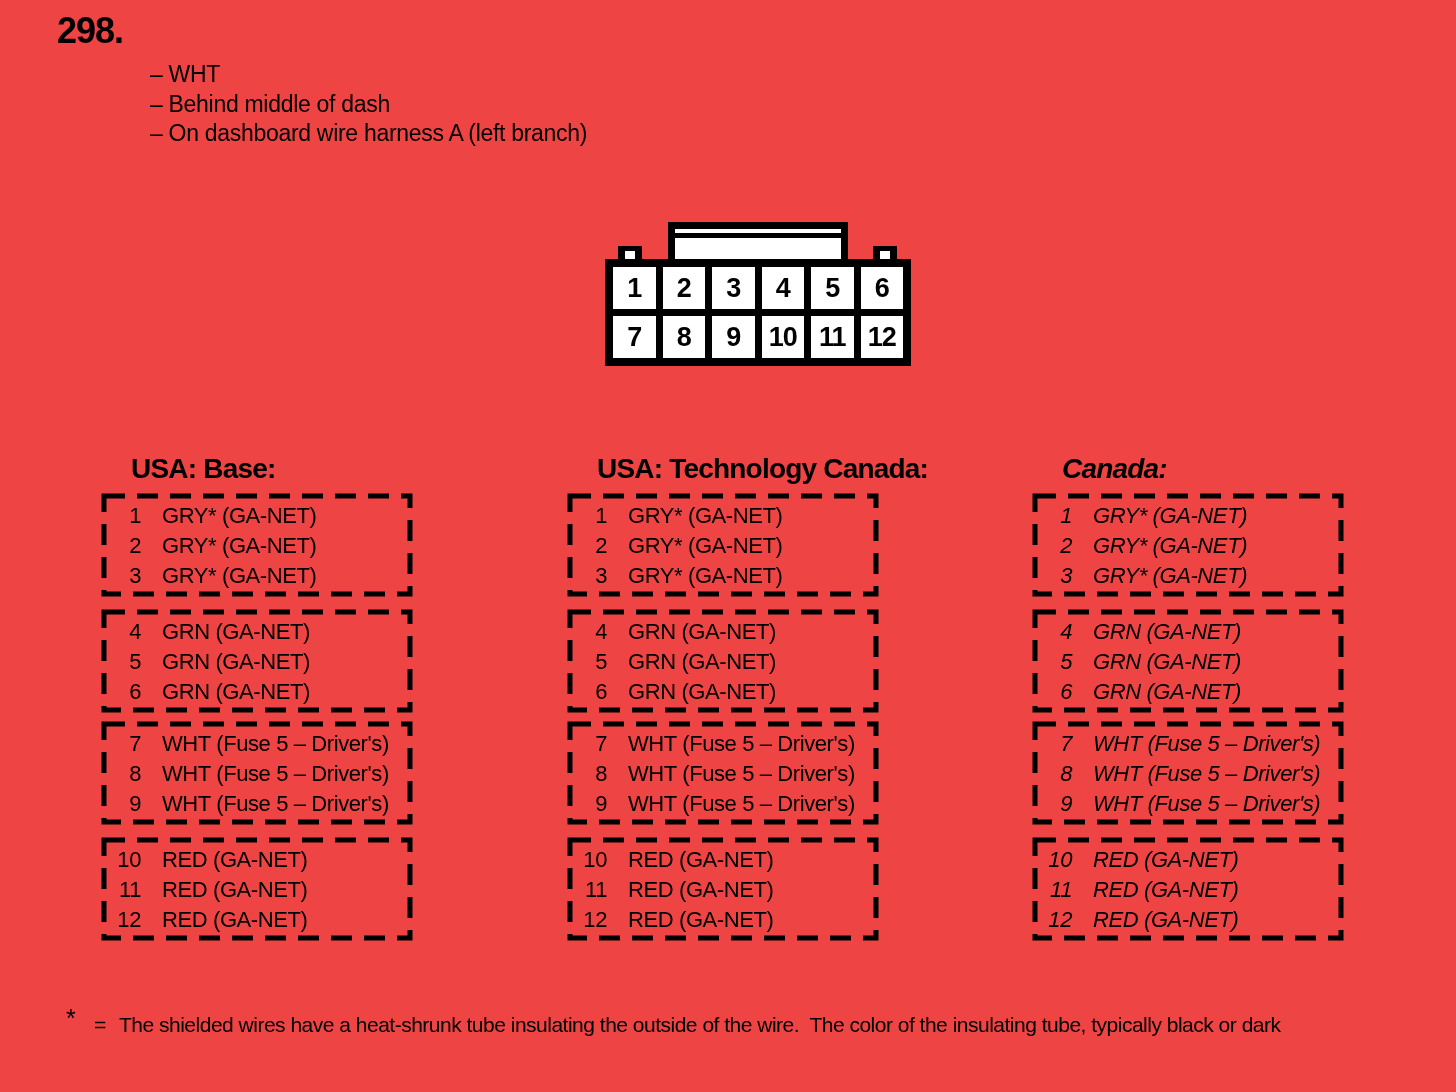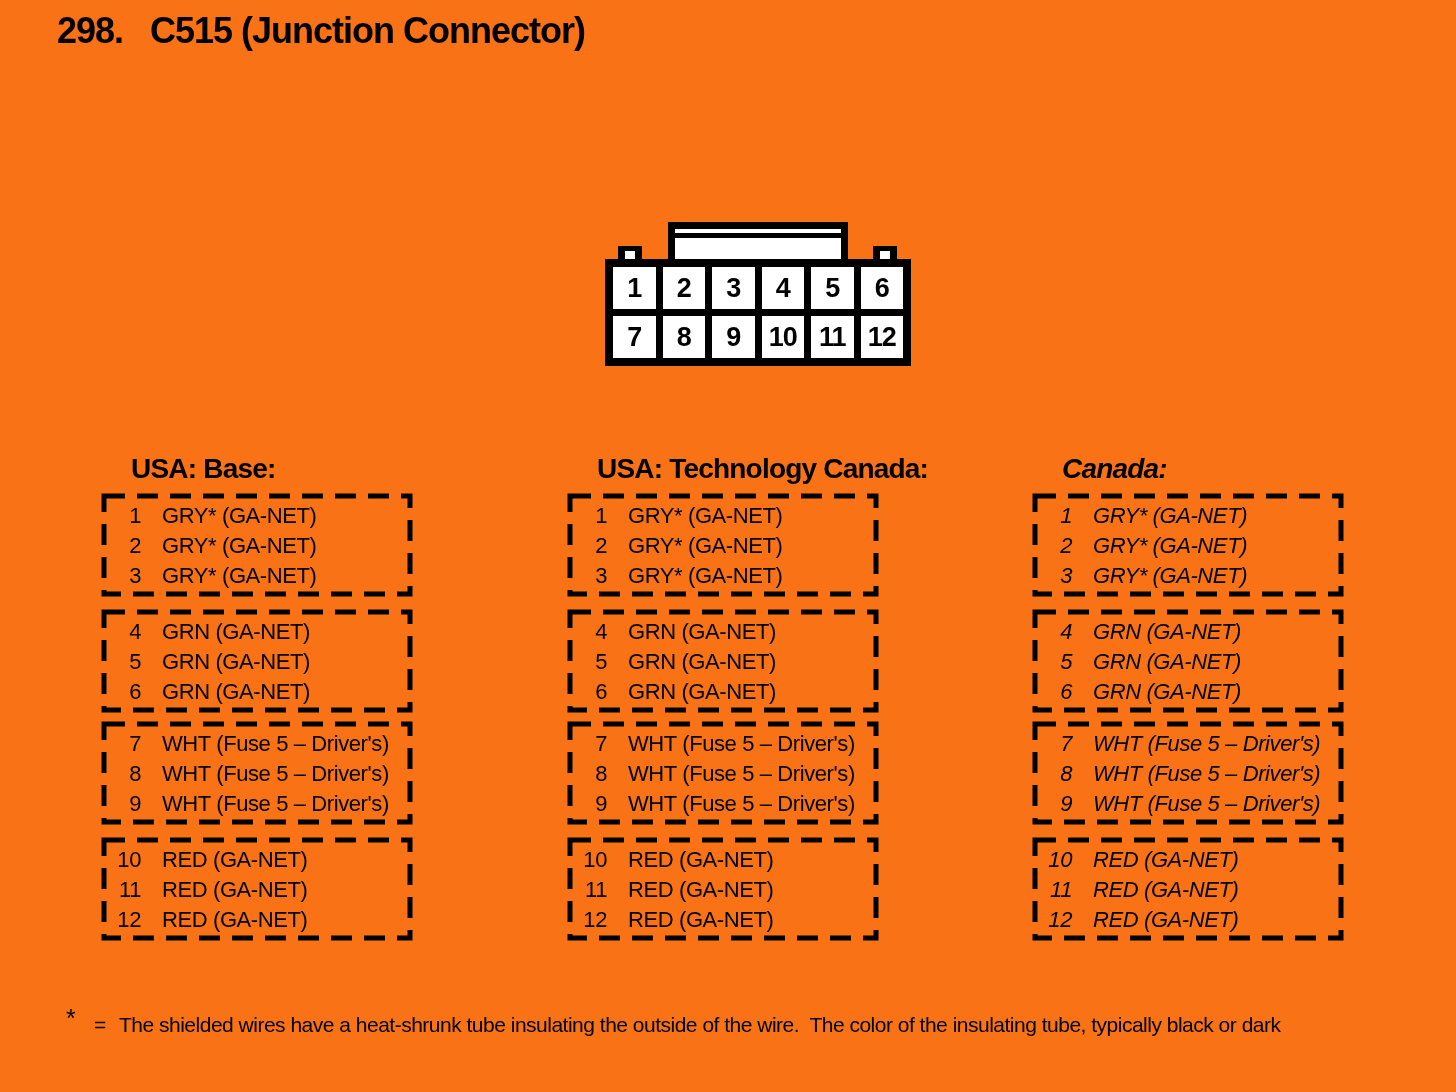--- a/index.html
+++ b/index.html
@@ -1,19 +1,19 @@
 <!DOCTYPE html>
 <html><head>
 <meta charset="utf-8">
 <style>
   html,body{margin:0;padding:0;background:#ffffff;}
   .page{
     position:relative;
     width:1456px;height:1092px;
-    background:#f97316;color:#000;
+    background:#ef4444;color:#000;
     font-family:"Liberation Sans", sans-serif;
     overflow:hidden;
   }
   
   .title-num{position:absolute;left:57px;top:10px;font-size:36px;font-weight:bold;letter-spacing:-1px;white-space:nowrap;}
   .title-text{position:absolute;left:150px;top:10px;font-size:36px;font-weight:bold;letter-spacing:-1px;white-space:nowrap;}
   .details{position:absolute;left:150px;top:60px;font-size:23px;line-height:29.5px;letter-spacing:-0.3px;}
   .details div{white-space:pre;}
   
   .conn-tab{position:absolute;left:668px;top:222px;width:180px;height:37px;
@@ -45,23 +45,25 @@
   .footnote-eq{position:absolute;left:94px;top:1013px;font-size:21px;}
   .footnote-text{position:absolute;left:119px;top:1012px;font-size:21px;line-height:26px;letter-spacing:-0.5px;}
   .footnote-text div{white-space:pre;text-align:center;}
 </style>
 </head>
 <body>
 
 <div class="page">
 
   <div class="title-num">298.</div>
-  <div class="title-text">C515 (Junction Connector)</div>
 
   <div class="details">
+    <div>– WHT</div>
+    <div>– Behind middle of dash</div>
+    <div>– On dashboard wire harness A (left branch)</div>
   </div>
 
   <div class="conn-tab">
     <div class="conn-tab-line"></div>
   </div>
   <div class="conn-bump left"></div>
   <div class="conn-bump right"></div>
   <div class="conn-body">
       <div class="conn-cell">1</div>
       <div class="conn-cell">2</div>

